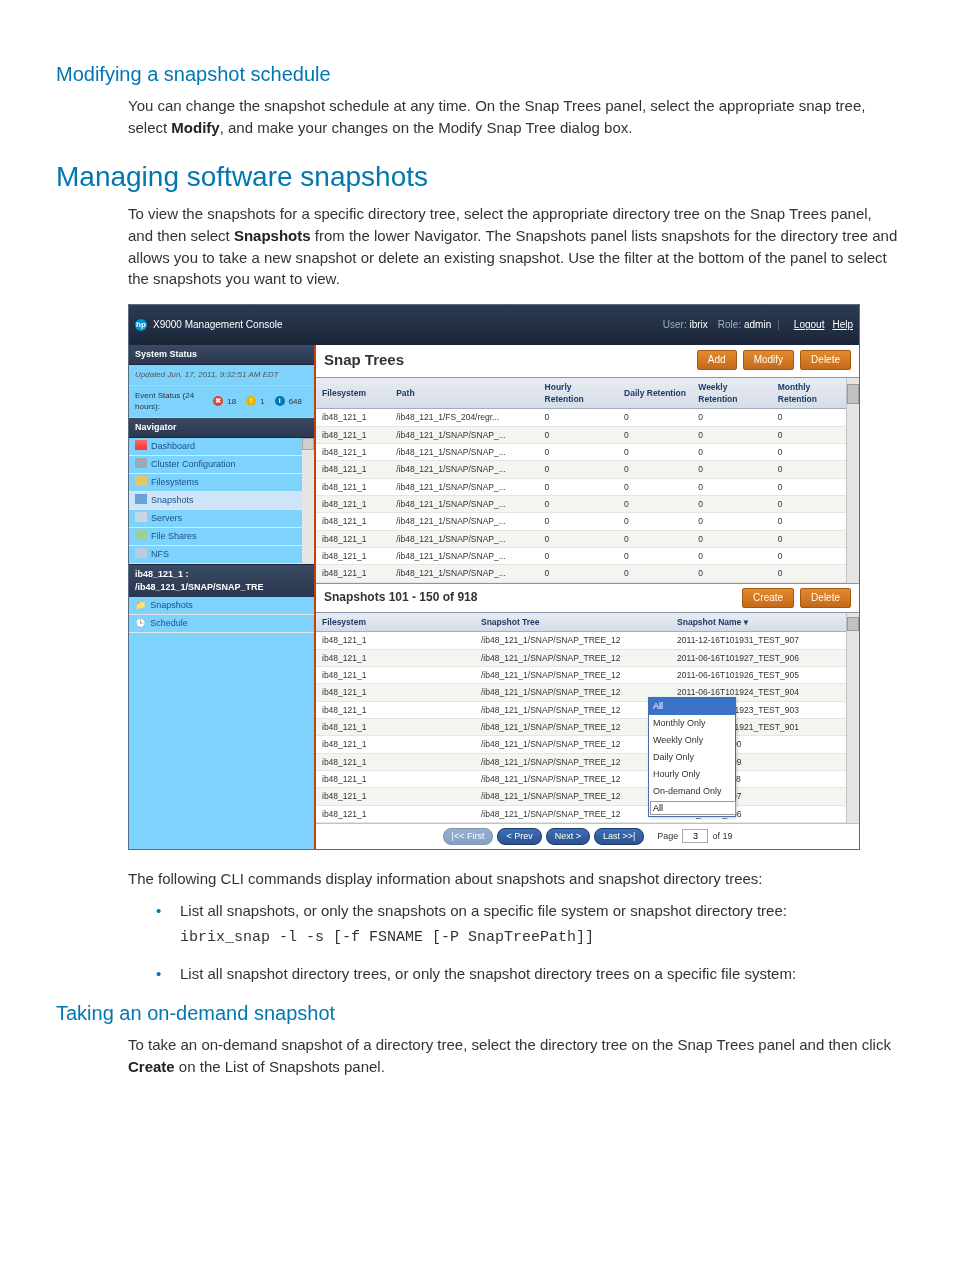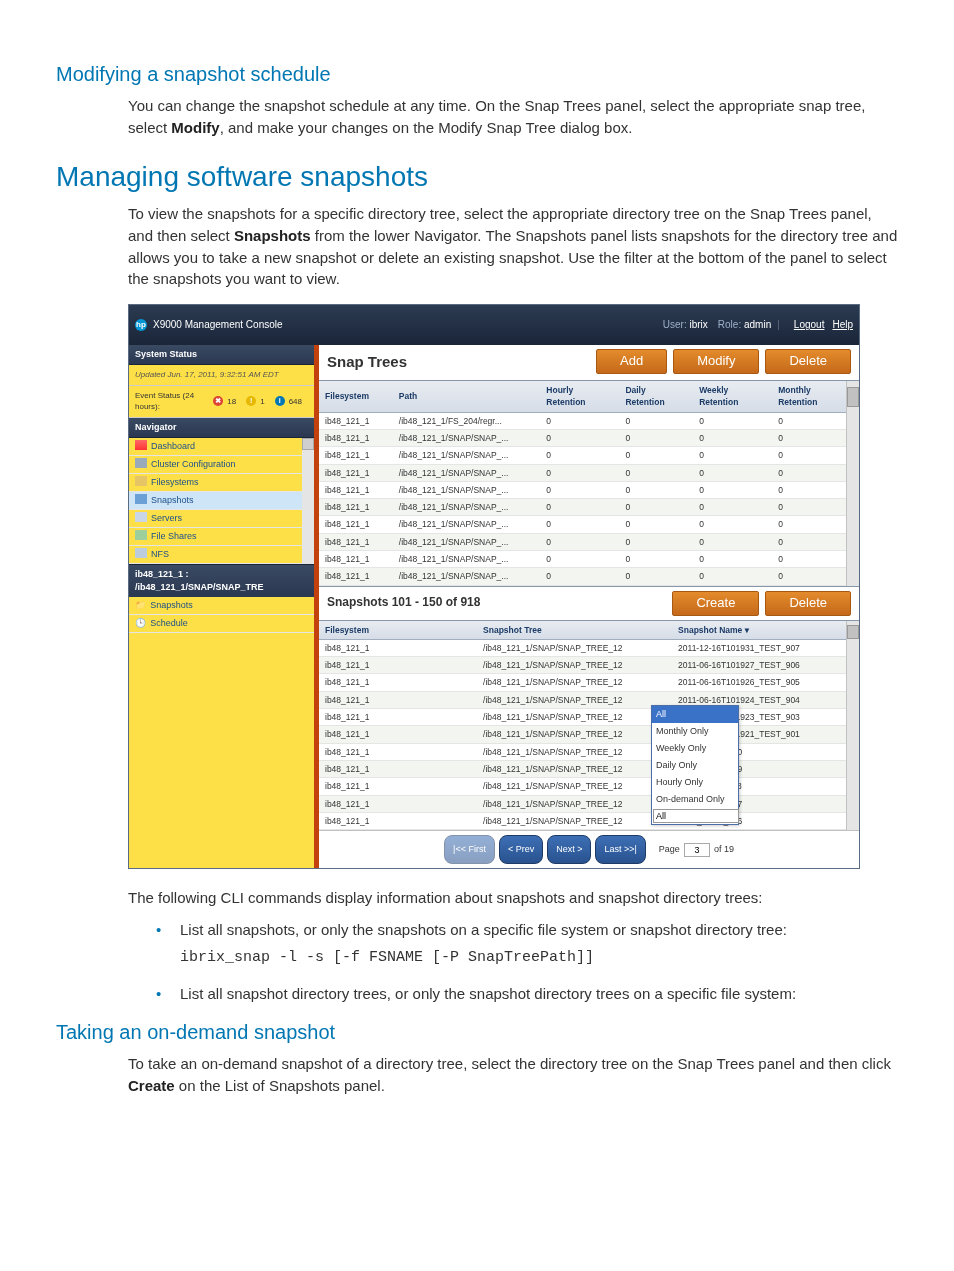--- a/index.html
+++ b/index.html
@@ -68,21 +68,21 @@
     color:#fff; font-size:8px; font-weight:bold;
   }
   .titlebar .spacer { flex: 1; }
   .titlebar .kv { margin-left: 10px; }
   .titlebar .kv .lbl { color: #9db0c8; }
   .titlebar .kv .val { color: #fff; }
   .titlebar .sep { margin: 0 6px; color:#5a6b84; }
   .titlebar a { color: #fff; text-decoration: underline; margin-left: 8px; cursor: pointer; }
 
   .cols { display: flex; }
-  .leftcol { width: 185px; background: #fde047; border-right: 5px solid #c2410c; }
+  .leftcol { width: 185px; background: #7dd3fc; border-right: 2px solid #c2410c; }
   .rightcol { flex: 1; display: flex; flex-direction: column; }
 
   .panelhdr {
     background: linear-gradient(#3a4a63, #2a3750);
     color: #fff;
     font-weight: bold;
     font-size: 9px;
     padding: 3px 6px;
     border-bottom: 1px solid #1a2538;
   }
@@ -134,22 +134,22 @@
   
   .rhdr {
     display:flex; align-items:center;
     padding: 4px 8px 6px 8px;
     border-bottom: 1px solid #8896aa;
   }
   .rhdr .title { font-size: 15px; font-weight: bold; color:#333; flex:1; }
   .btn {
     background: linear-gradient(#e38b2c,#c5691a);
     color:#fff;
-    font-size:13px;
-    padding: 2px 23px;
+    font-size:10px;
+    padding: 2px 10px;
     margin-left: 6px;
     border: 1px solid #a85812;
     border-radius: 2px;
     cursor: pointer;
   }
   .tbl { width:100%; border-collapse: collapse; table-layout: fixed; font-size:8.5px; }
   .tbl th {
     background: linear-gradient(#e8ecf2,#d6dde7);
     color:#1b3b66; font-weight: bold; text-align:left;
     padding: 3px 6px; border-bottom:1px solid #a0aec0;
@@ -181,21 +181,21 @@
   .dropdown .ddinput{ border:1px solid #999; margin:1px; width: calc(100% - 6px); font-size:9px;}
   .snapwrap{ position:relative; }
 
   .pager {
     display:flex; align-items:center; gap:4px;
     padding:4px 8px; border-top:1px solid #c1c1c1; justify-content:center;
     font-size:9px;
   }
   .pager .pbtn {
     background:linear-gradient(#3d6fb5,#29528f);
-    color:#fff; padding:7px 8px; border:1px solid #1e3b66; border-radius:8px; cursor:pointer;
+    color:#fff; padding:1px 8px; border:1px solid #1e3b66; border-radius:8px; cursor:pointer;
   }
   .pager .pbtn.dis { opacity:.55; }
   .pager .pgin { width:20px; text-align:center; border:1px solid #aaa; font-size:9px; }
   .vsb { width:12px; background:#e5e5e5; }
   .vsb .arrow{height:10px; background:#cfcfcf; border:1px solid #a8a8a8;}
 </style>
 </head>
 <body>
 <div class="page">
 

